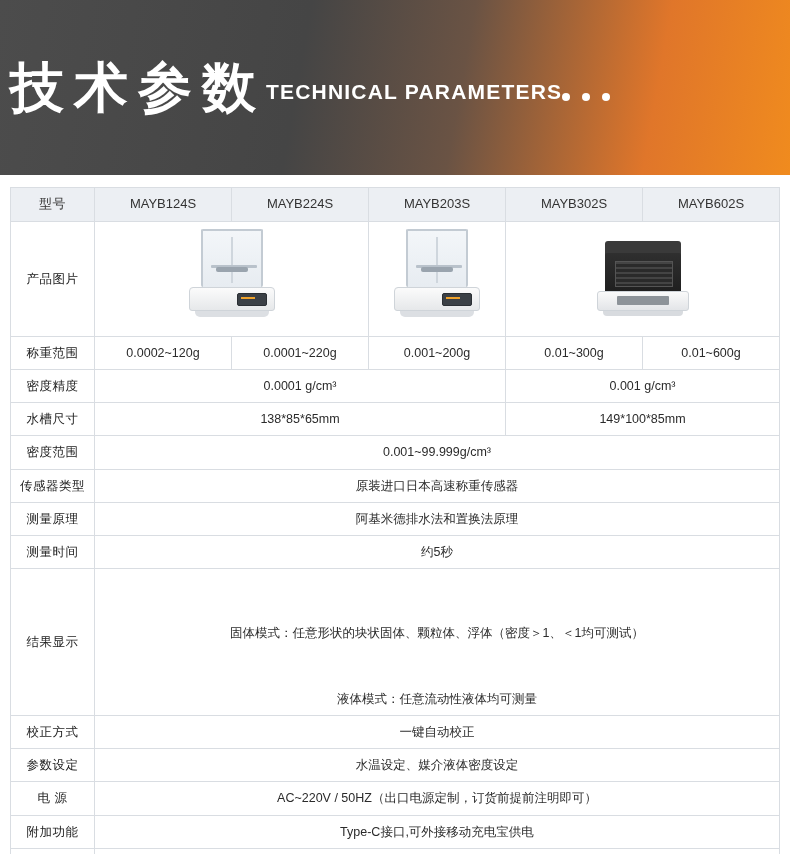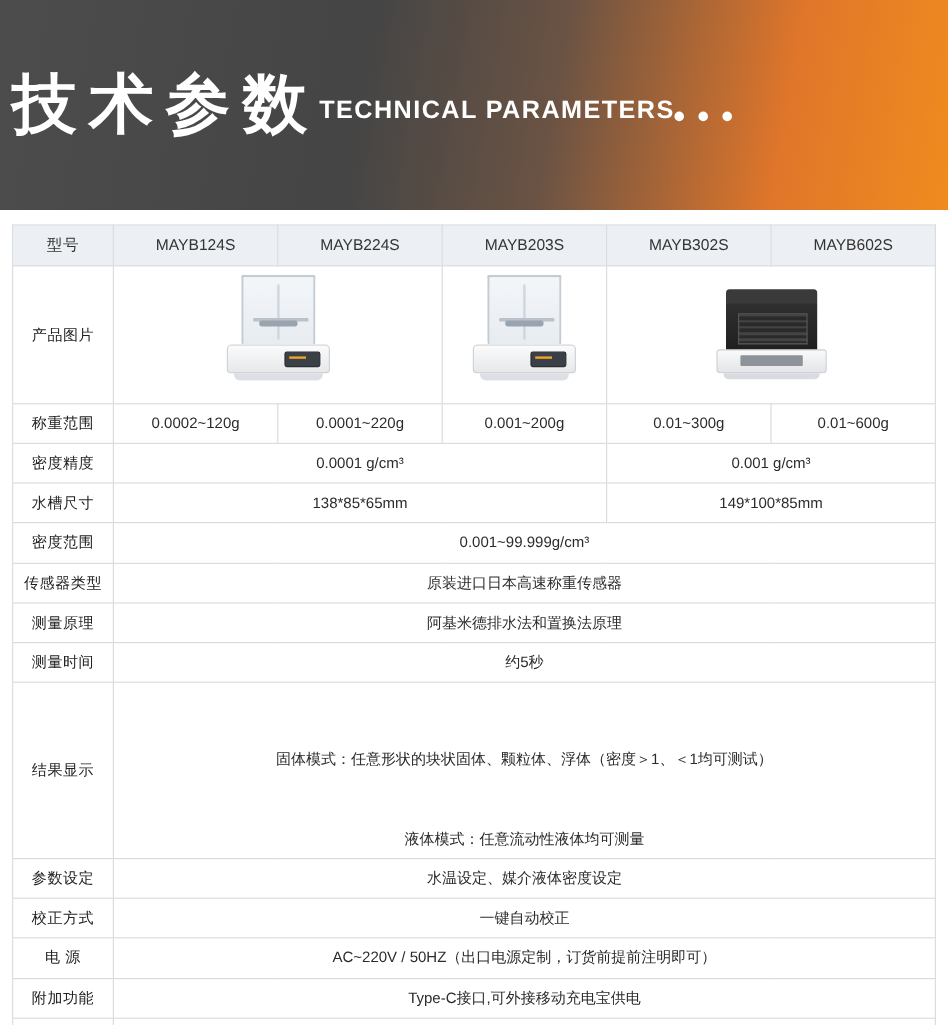--- a/index.html
+++ b/index.html
@@ -280,27 +280,27 @@
 
       <tr>
         <td class="rowhead">结果显示</td>
         <td colspan="5" class="two-line">
           <span>固体模式：任意形状的块状固体、颗粒体、浮体（密度＞1、＜1均可测试）</span>
           <span>液体模式：任意流动性液体均可测量</span>
         </td>
       </tr>
 
       <tr>
+        <td class="rowhead">校正方式</td>
+        <td colspan="5">一键自动校正</td>
+      </tr>
+
+      <tr>
         <td class="rowhead">参数设定</td>
         <td colspan="5">水温设定、媒介液体密度设定</td>
-      </tr>
-
-      <tr>
-        <td class="rowhead">校正方式</td>
-        <td colspan="5">一键自动校正</td>
       </tr>
 
 
 
       <tr>
         <td class="rowhead">电  源</td>
         <td colspan="5">AC~220V / 50HZ（出口电源定制，订货前提前注明即可）</td>
       </tr>
 
       <tr>

